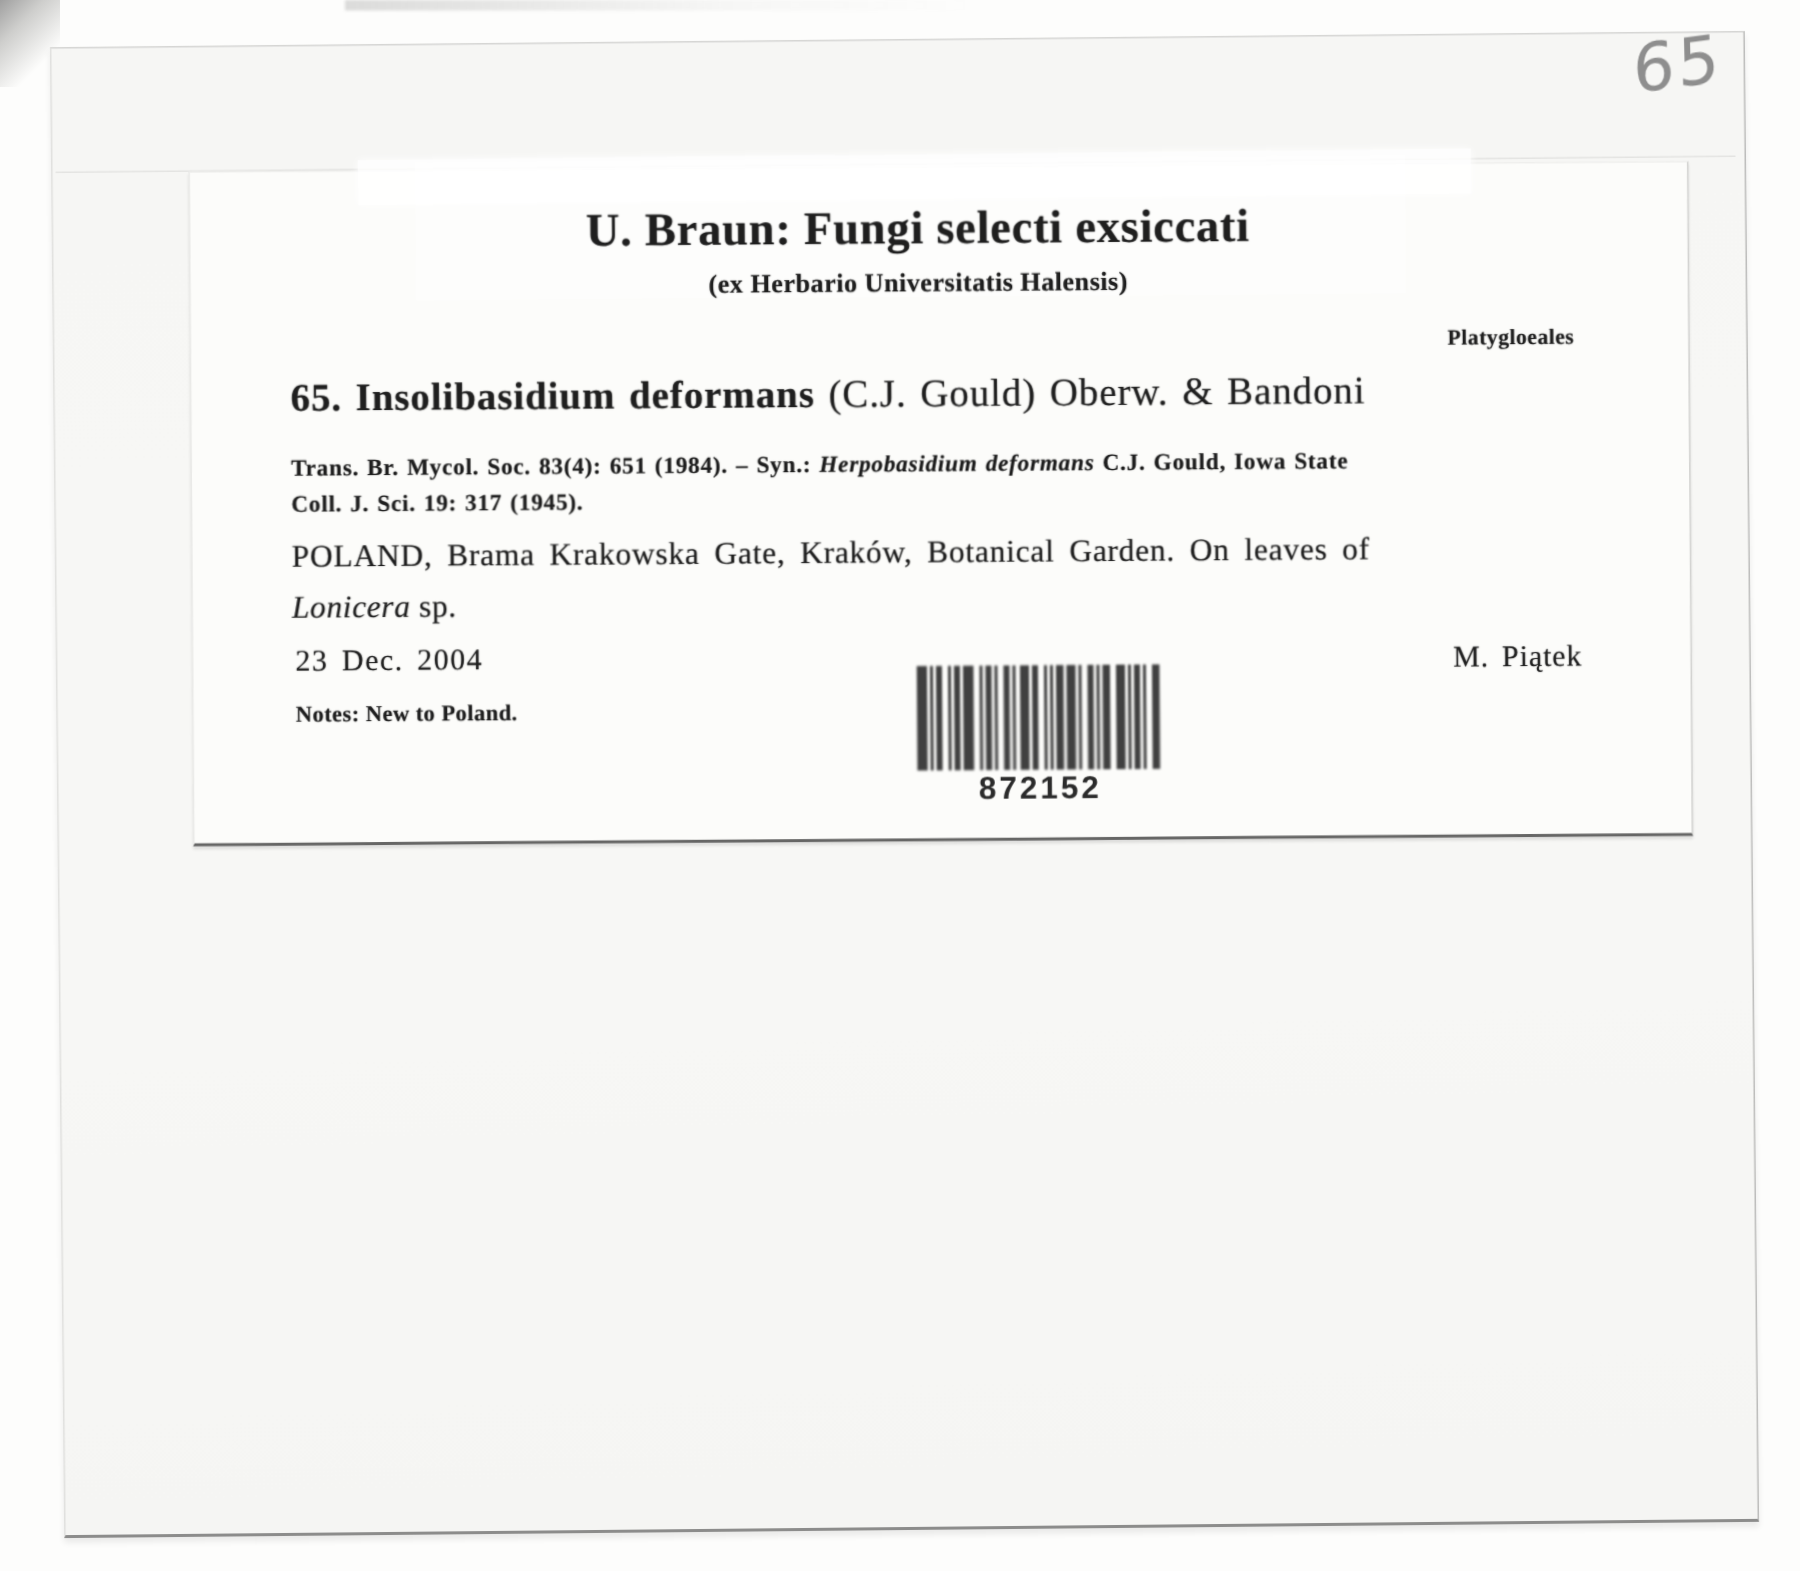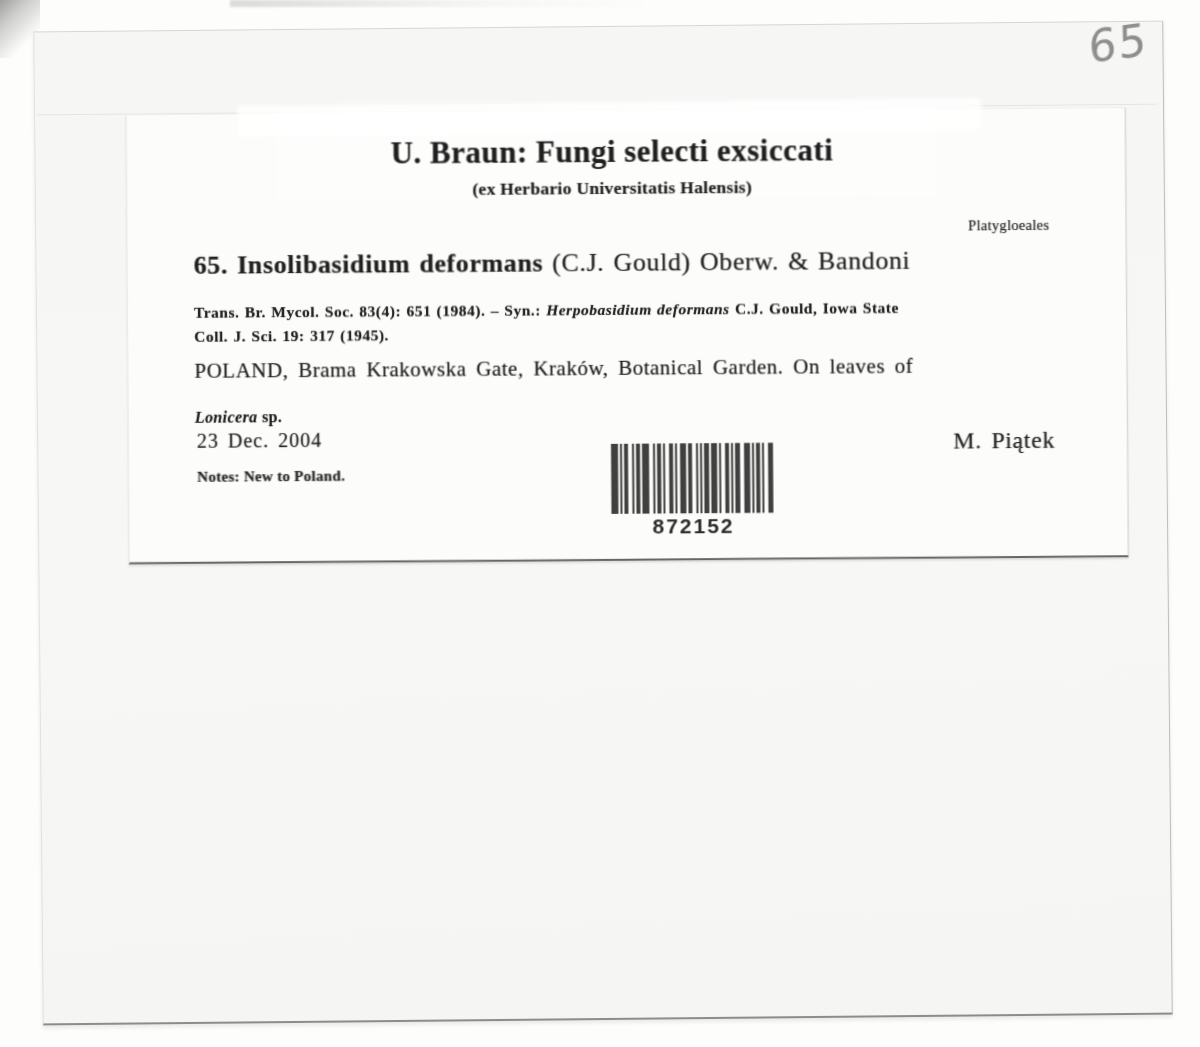--- a/index.html
+++ b/index.html
@@ -69,47 +69,47 @@
   .series-title {
     position:absolute; left:0; right:28px; top:22px; text-align:center;
     font-size:31px; font-weight:bold; letter-spacing:.5px;
   }
   .series-subtitle {
     position:absolute; left:0; right:28px; top:66px; text-align:center;
     font-size:17.5px; font-weight:bold; letter-spacing:.3px;
   }
   .order-name {
     position:absolute; right:76px; top:108px;
-    font-size:14.5px; font-weight:normal; letter-spacing:.3px;text-align:center;
+    font-size:14.5px; font-weight:bold; letter-spacing:.3px;text-align:center;
   }
   .species-heading {
     position:absolute; left:66px; top:136px;
     font-size:26px; letter-spacing:.6px; word-spacing:2px; white-space:nowrap;
   }
   .species-heading .bold { font-weight:bold; }
   .citation {
     position:absolute; left:66px; top:186px;
     font-size:15.5px; font-weight:bold; line-height:24px; letter-spacing:.5px; word-spacing:1px;
   }
   .citation i { font-weight:bold; }
   .locality {
     position:absolute; left:66px; top:244px;
     font-size:21px; letter-spacing:.5px; word-spacing:4px; white-space:nowrap;
   }
   .host-line {
-    position:absolute; left:66px; top:294px;
-    font-size:16px; letter-spacing:.4px;font-weight:bold;
+    position:absolute; left:66px; top:278px;
+    font-size:21px; letter-spacing:.4px;
   }
   .collection-date {
     position:absolute; left:68px; top:315px;
     font-size:20px; letter-spacing:1px; word-spacing:3px;
   }
   .collector {
     position:absolute; right:72px; top:318px;
-    font-size:24px; letter-spacing:.6px; word-spacing:3px;
+    font-size:20px; letter-spacing:.6px; word-spacing:3px;
   }
   .notes {
     position:absolute; left:68px; top:354px;
     font-size:15px; font-weight:bold; letter-spacing:.3px;
   }
   .barcode-block {
     position:absolute; left:482px; top:332px; width:164px; text-align:center;
   }
   .barcode-bars {
     width:164px; height:70px; margin:0 auto;

